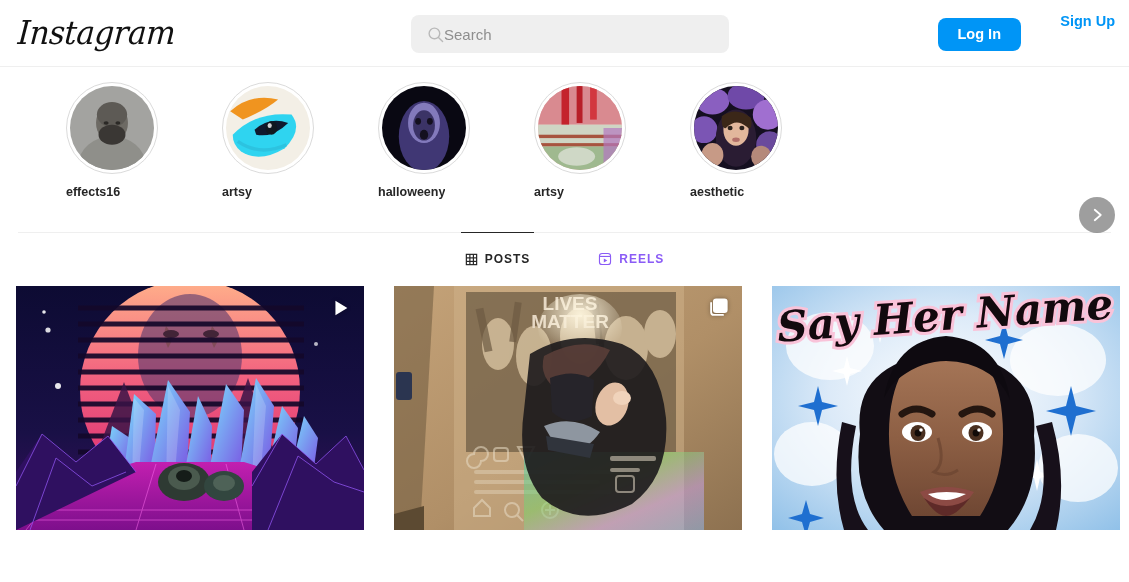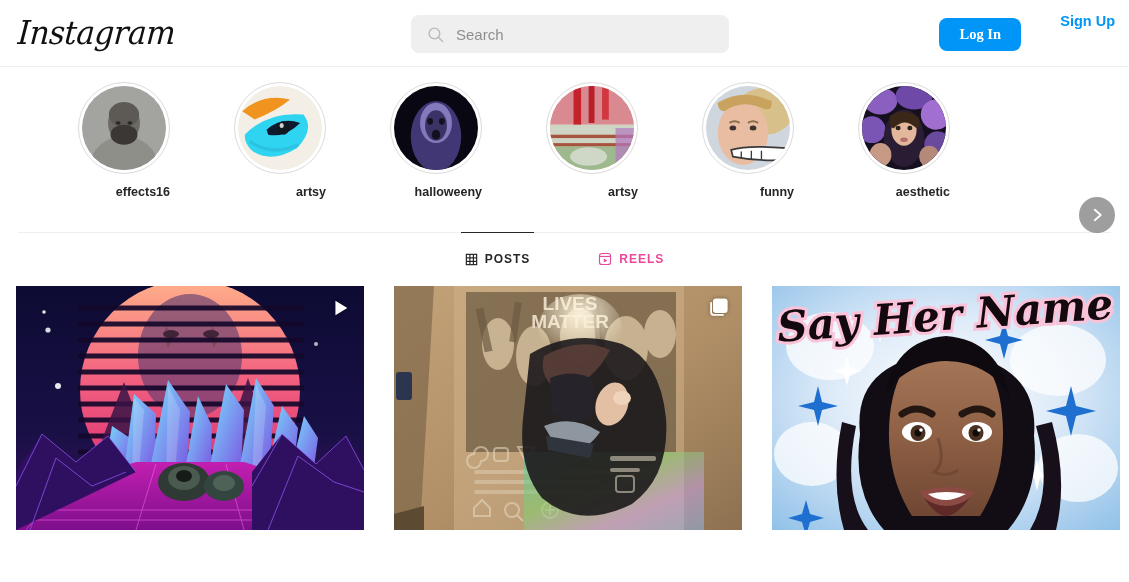--- a/index.html
+++ b/index.html
@@ -50,36 +50,35 @@
     cursor: text;
   }
   .search-icon { width: 17px; height: 17px; flex: 0 0 auto; opacity: .55; }
   .search-input {
     border: none;
     outline: none;
     background: transparent;
     font-family: "Liberation Sans", sans-serif;
     font-size: 15px;
     color: #262626;
-    margin-left: 12px;
     width: 240px;
   }
   .search-input::placeholder { color: #8e8e8e; }
 
   .login-btn {
     position: absolute;
     right: 108px;
     top: 18px;
     height: 33px;
     padding: 0 20px;
     background: #0095f6;
     color: #ffffff;
     border: none;
     border-radius: 8px;
-    font-family: Liberation Serif, serif;
+    font-family: Liberation Sans, sans-serif;
     font-size: 14.5px;
     font-weight: bold;
     cursor: pointer;
     line-height: 33px;
   }
   .signup-link {
     position: absolute;
     right: 14px;
     top: 13px;
     color: #0095f6;
@@ -98,21 +97,21 @@
   .hl-track {
     display: flex;
     align-items: flex-start;
     padding-left: 66px;
     gap: 52px;
   }
   .hl-item {
     width: 104px;
     display: flex;
     flex-direction: column;
-    align-items: flex-end;
+    align-items: flex-start;
     cursor: pointer;
   }
   .hl-ring {
     width: 92px;
     height: 92px;
     border-radius: 50%;
     border: 1px solid #dbdbdb;
     padding: 3px;
     background: #ffffff;
     display: flex;
@@ -169,21 +168,21 @@
     display: flex;
     align-items: center;
     gap: 7px;
     height: 53px;
     padding: 0 4px;
     margin-top: -1px;
     border-top: 1px solid transparent;
     font-size: 12px;
     font-weight: bold;
     letter-spacing: 1px;
-    color: #ec4899;
+    color: #8b5cf6;
     cursor: pointer;
     user-select: none;
   }
   .tab.active { color: #262626; border-top: 1px solid #262626; }
   .tab svg { display: block; }
 
   
   .grid {
     display: grid;
     grid-template-columns: repeat(3, 348px);
@@ -294,39 +293,20 @@
             <rect x="0" y="72" width="100" height="28" fill="#9fb98f"></rect>
             <ellipse cx="46" cy="84" rx="22" ry="11" fill="#cfd8c6"></ellipse>
             <rect x="78" y="50" width="22" height="50" fill="#b477c0" opacity=".7"></rect>
           </svg>
         </div>
       </div>
       <div class="hl-label">artsy</div>
     </div>
 
 
-    <div class="hl-item">
-      <div class="hl-ring">
-        <div class="hl-img">
-          <svg viewBox="0 0 100 100" width="100%" height="100%">
-            <rect width="100" height="100" fill="#cfd6dd"></rect>
-            <ellipse cx="70" cy="30" rx="34" ry="28" fill="#d8c08a"></ellipse>
-            <ellipse cx="44" cy="56" rx="30" ry="38" fill="#e8bda2"></ellipse>
-            <path d="M14 20 Q44 2 78 18 Q80 32 66 26 Q42 16 22 30 Q14 30 14 20 Z" fill="#c9a25e"></path>
-            <ellipse cx="32" cy="50" rx="4" ry="3" fill="#3e332c"></ellipse>
-            <ellipse cx="56" cy="50" rx="4" ry="3" fill="#3e332c"></ellipse>
-            <path d="M28 44 Q34 40 40 44" stroke="#8a6d4b" stroke-width="2.5" fill="none"></path>
-            <path d="M50 44 Q56 40 62 44" stroke="#8a6d4b" stroke-width="2.5" fill="none"></path>
-            <path d="M30 76 Q50 70 96 74 L96 88 Q62 90 32 84 Z" fill="#ffffff" stroke="#3a3a3a" stroke-width="2"></path>
-            <path d="M42 78 L42 86 M54 77 L54 87 M66 77 L66 87" stroke="#3a3a3a" stroke-width="1.6"></path>
-          </svg>
-        </div>
-      </div>
-      <div class="hl-label">funny</div>
-    </div>
 
     <div class="hl-item">
       <div class="hl-ring">
         <div class="hl-img">
           <svg viewBox="0 0 100 100" width="100%" height="100%">
             <rect width="100" height="100" fill="#150f20"></rect>
             <ellipse cx="22" cy="18" rx="20" ry="16" fill="#8a5fc0"></ellipse>
             <ellipse cx="62" cy="12" rx="22" ry="16" fill="#6f49a8"></ellipse>
             <ellipse cx="88" cy="34" rx="18" ry="18" fill="#a06fd0"></ellipse>
             <ellipse cx="12" cy="52" rx="16" ry="16" fill="#7b55b4"></ellipse>

